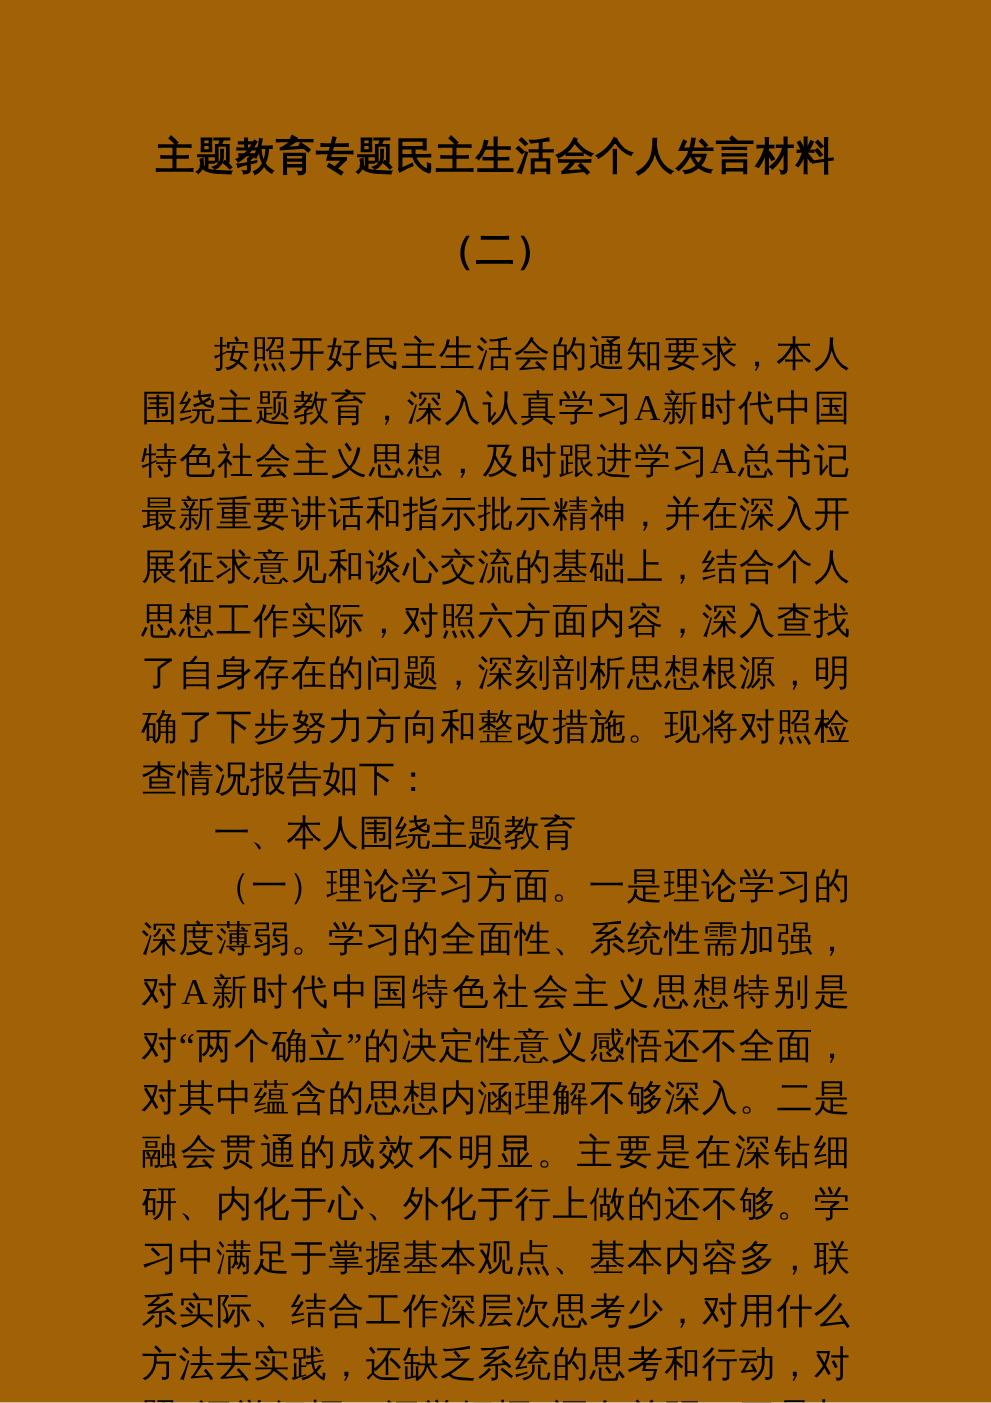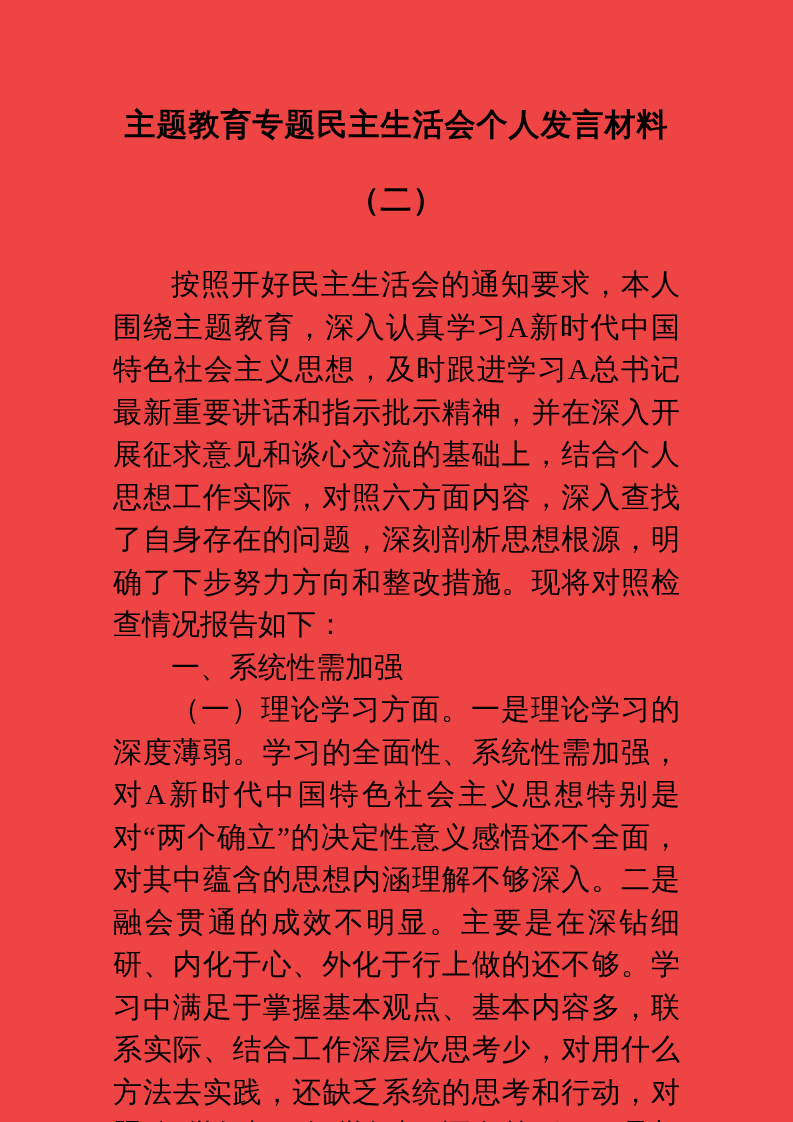--- a/index.html
+++ b/index.html
@@ -6,21 +6,21 @@
   html, body {
     margin: 0;
     padding: 0;
     background: #ffffff;
   }
   .page {
     position: relative;
     width: 793px;
     height: 1122px;
     margin: 0 auto;
-    background: #ef4444;
+    background: #a16207;
     color: #000000;
     overflow: hidden;
     padding: 100px 113px 0 113px;
     font-family: "Liberation Serif", "DejaVu Serif", serif;
   }
   .doc-title {
     margin: 0;
     font-size: 31px;
     line-height: 50px;
     font-weight: bold;
@@ -51,16 +51,16 @@
 </style>
 </head>
 <body>
 
 <div class="page">
   <h1 class="doc-title">主题教育专题民主生活会个人发言材料</h1>
   <h2 class="doc-subtitle">（二）</h2>
 
   <div class="doc-body">
     <p>按照开好民主生活会的通知要求，本人围绕主题教育，深入认真学习A新时代中国特色社会主义思想，及时跟进学习A总书记最新重要讲话和指示批示精神，并在深入开展征求意见和谈心交流的基础上，结合个人思想工作实际，对照六方面内容，深入查找了自身存在的问题，深刻剖析思想根源，明确了下步努力方向和整改措施。现将对照检查情况报告如下：</p>
-    <p>一、系统性需加强</p>
+    <p>一、本人围绕主题教育</p>
     <p>（一）理论学习方面。一是理论学习的深度薄弱。学习的全面性、系统性需加强，对A新时代中国特色社会主义思想特别是对“两个确立”的决定性意义感悟还不全面，对其中蕴含的思想内涵理解不够深入。二是融会贯通的成效不明显。主要是在深钻细研、内化于心、外化于行上做的还不够。学习中满足于掌握基本观点、基本内容多，联系实际、结合工作深层次思考少，对用什么方法去实践，还缺乏系统的思考和行动，对照“深学细悟、深学细悟”还有差距。三是与工作的结合不紧。在实际中坚持用党的科学理论指导实践推动工作还不够，没有完全做到学思用贯通、知信行统一，理</p>
   </div>
 </div>
 
 </body></html>

